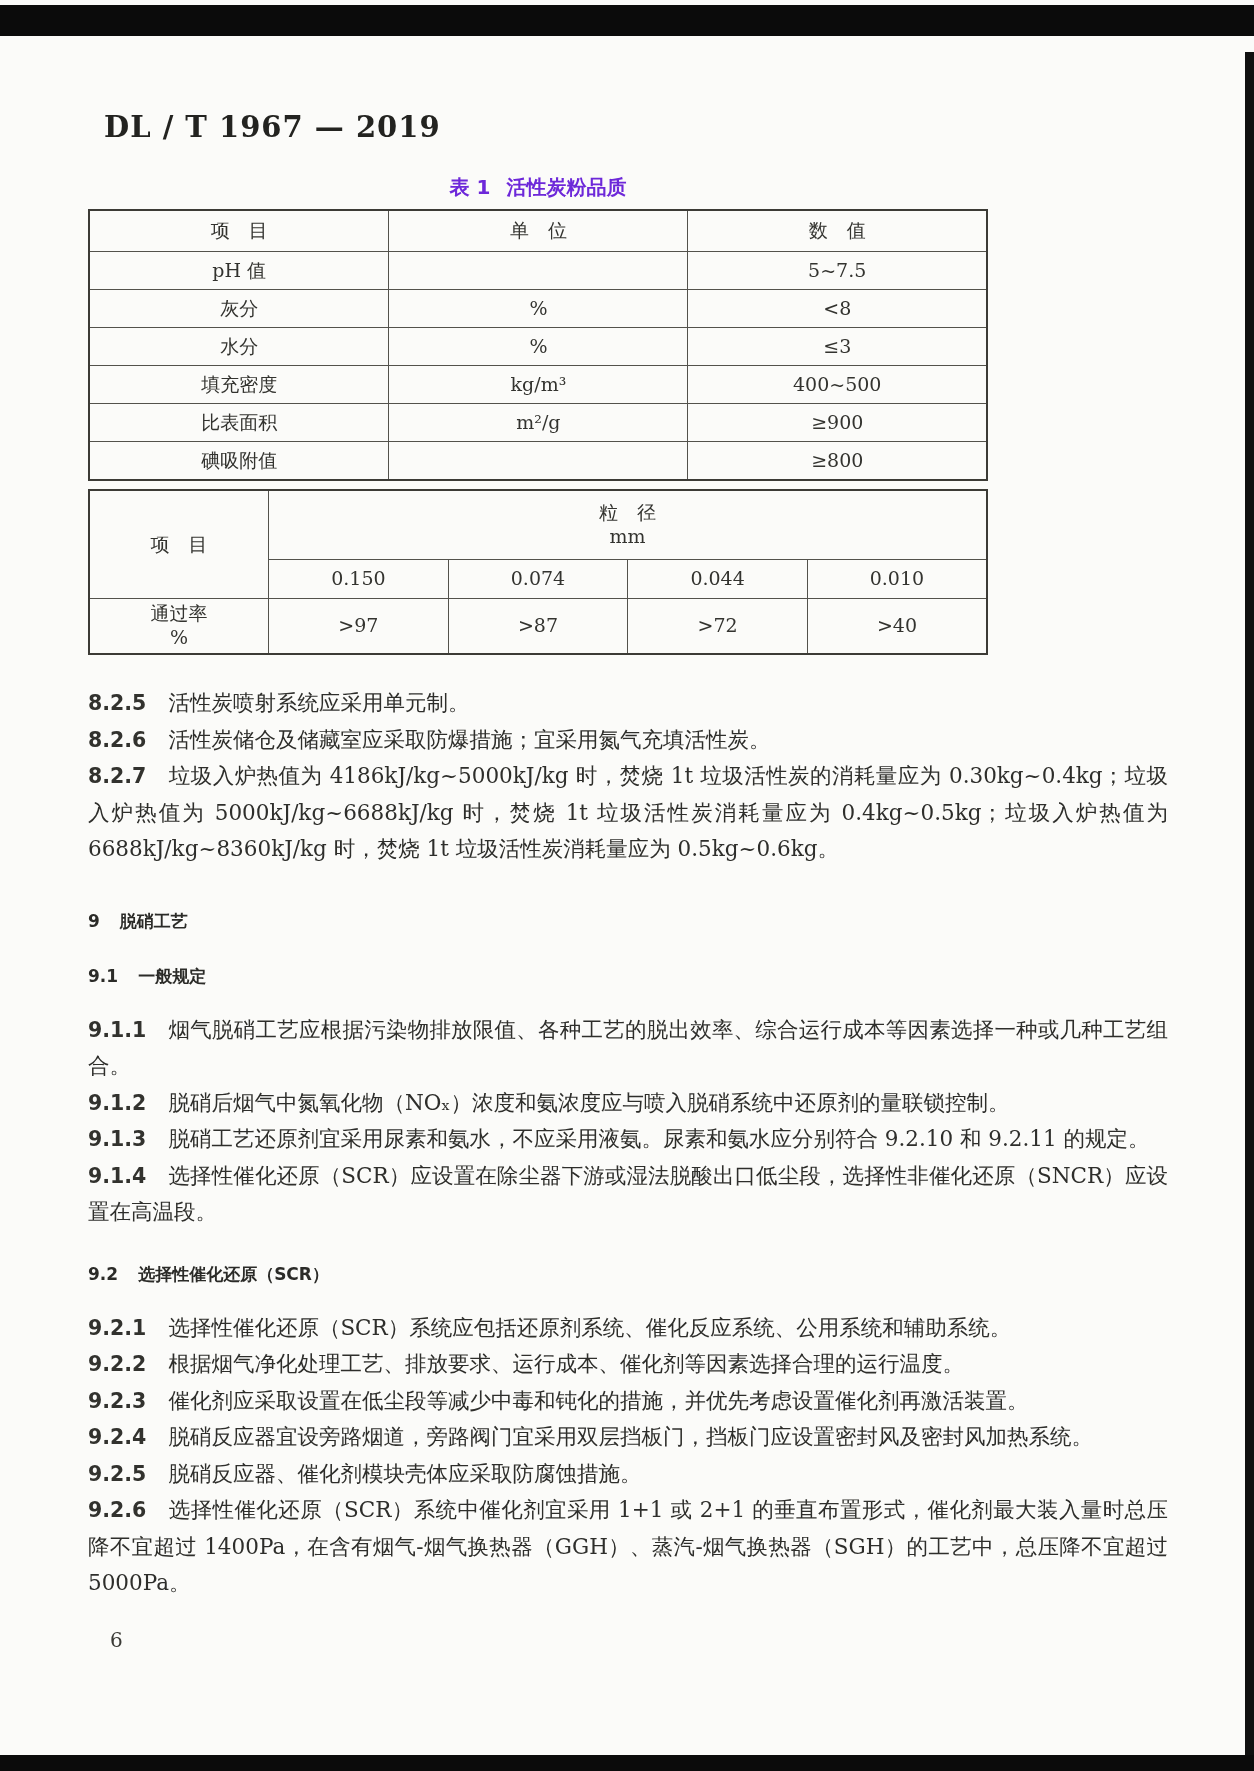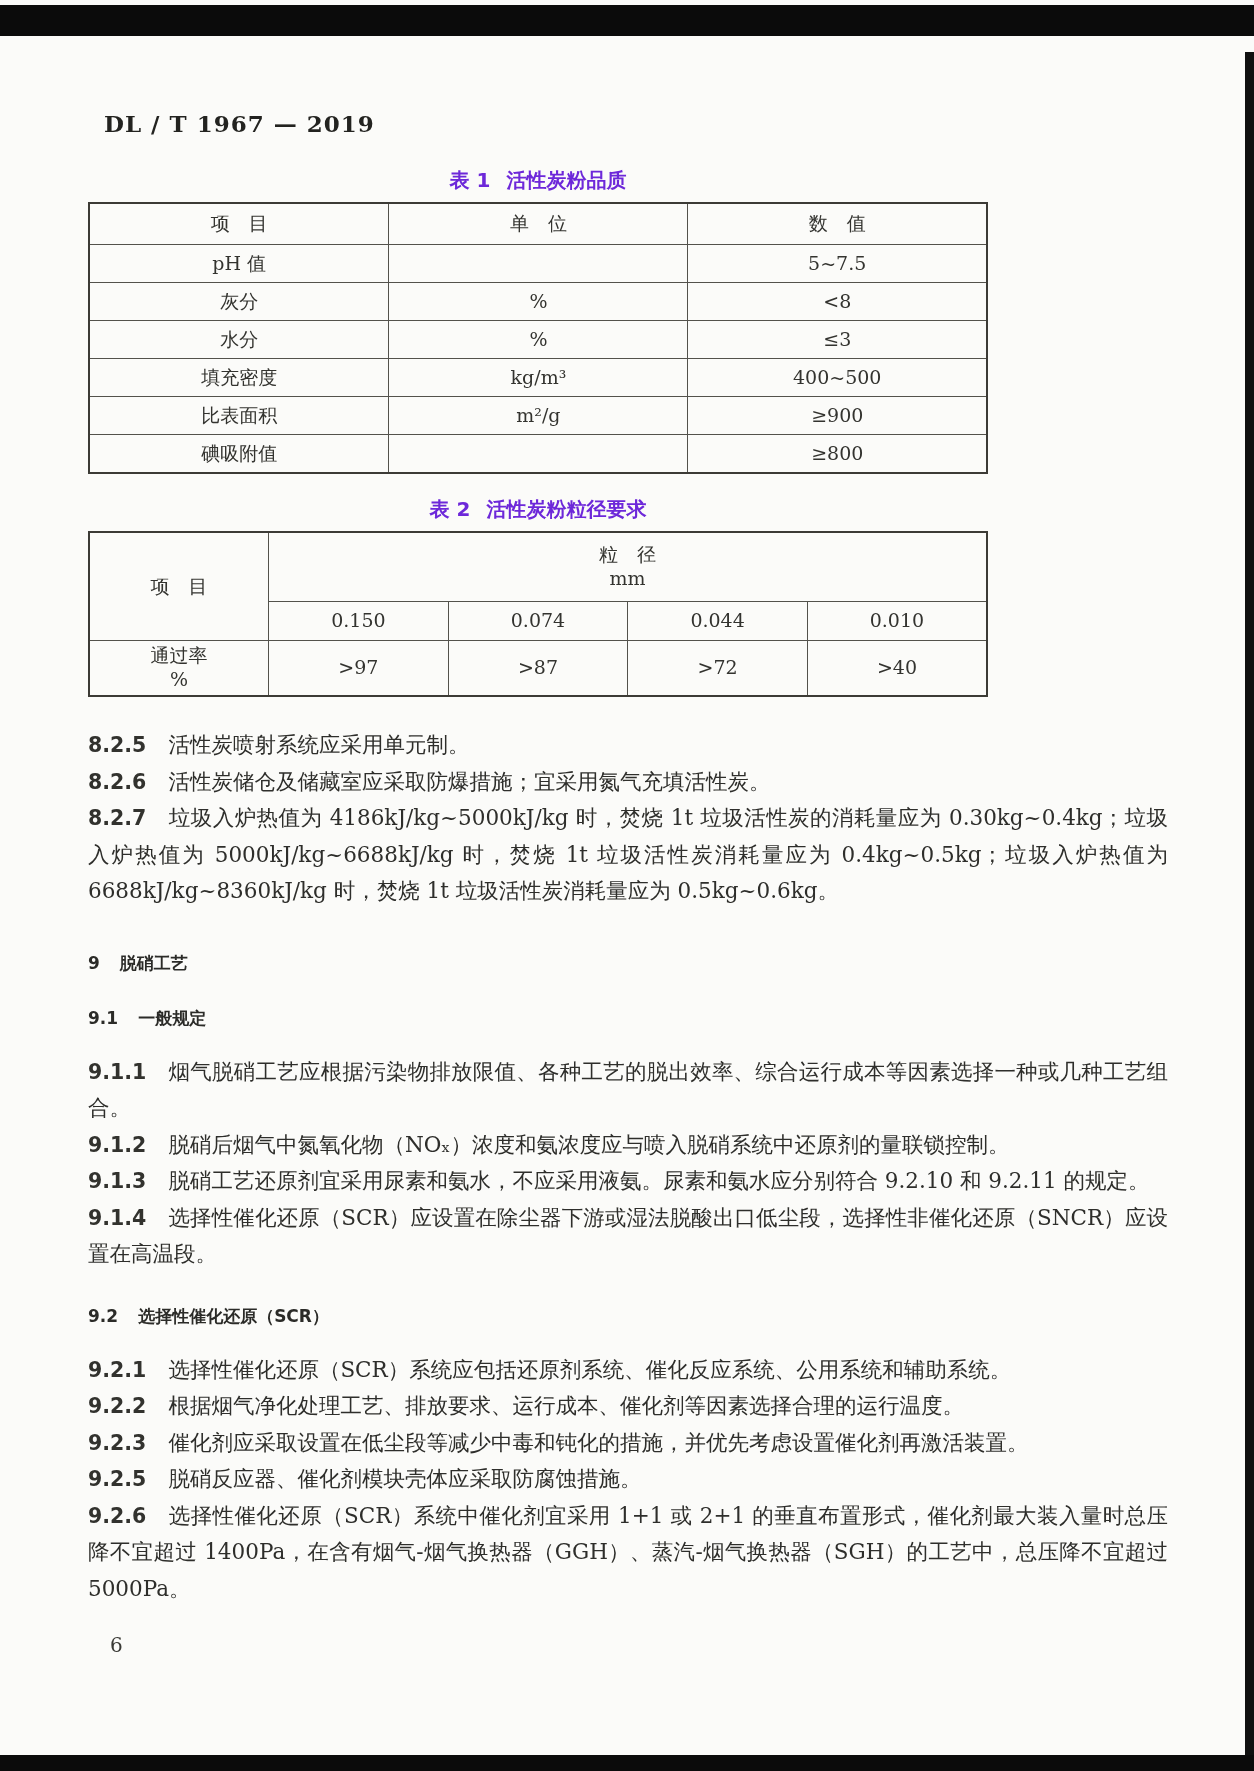--- a/index.html
+++ b/index.html
@@ -13,21 +13,21 @@
   }
   
   .scan-top{position:absolute;top:5px;left:0;width:1254px;height:31px;background:#0b0b0b;}
   .scan-right{position:absolute;top:52px;right:0;width:9px;height:1719px;background:#101010;}
   .scan-bottom{position:absolute;bottom:0;left:0;width:1254px;height:16px;background:#0b0b0b;}
 
   .content{position:absolute;left:88px;top:100px;width:1080px;}
 
   .doc-header{
     margin:10px 0 0 16px;
-    font-size:23px;font-weight:bold;letter-spacing:1px;
+    font-size:29px;font-weight:bold;letter-spacing:1px;
     color:#232320;
   }
 
   .tbl-caption{
     width:900px;text-align:center;
     font-family:"DejaVu Sans","Liberation Sans",sans-serif;
     font-weight:700;font-size:20px;color:#6d28d9;
   }
   .cap1{margin-top:30px;}
   .cap2{margin-top:22px;}
@@ -136,23 +136,20 @@
       <td>≥900</td>
     </tr>
     <tr>
       <td>碘吸附值</td>
       <td></td>
       <td>≥800</td>
     </tr>
   </tbody>
     </table>
 
-  <div class="tbl-caption cap2">
-    <span class="cap-prefix">表 2</span><span>活性炭粉粒径要求</span>
-  </div>
 
   <table class="std" id="table2">
     <colgroup>
         <col>
         <col>
         <col>
         <col>
         <col>
       </colgroup>
     <tbody>
@@ -222,20 +219,23 @@
     <p class="clause">
       <span class="cnum">9.2.1</span><span class="ctext">选择性催化还原（SCR）系统应包括还原剂系统、催化反应系统、公用系统和辅助系统。</span>
     </p>
     <p class="clause">
       <span class="cnum">9.2.2</span><span class="ctext">根据烟气净化处理工艺、排放要求、运行成本、催化剂等因素选择合理的运行温度。</span>
     </p>
     <p class="clause">
       <span class="cnum">9.2.3</span><span class="ctext">催化剂应采取设置在低尘段等减少中毒和钝化的措施，并优先考虑设置催化剂再激活装置。</span>
     </p>
     <p class="clause">
+      <span class="cnum">9.2.4</span><span class="ctext">脱硝反应器宜设旁路烟道，旁路阀门宜采用双层挡板门，挡板门应设置密封风及密封风加热系统。</span>
+    </p>
+    <p class="clause">
       <span class="cnum">9.2.5</span><span class="ctext">脱硝反应器、催化剂模块壳体应采取防腐蚀措施。</span>
     </p>
     <p class="clause">
       <span class="cnum">9.2.6</span><span class="ctext">选择性催化还原（SCR）系统中催化剂宜采用 1+1 或 2+1 的垂直布置形式，催化剂最大装入量时总压降不宜超过 1400Pa，在含有烟气-烟气换热器（GGH）、蒸汽-烟气换热器（SGH）的工艺中，总压降不宜超过 5000Pa。</span>
     </p>
 
   </div>
 
   <div class="page-number">6</div>
 

